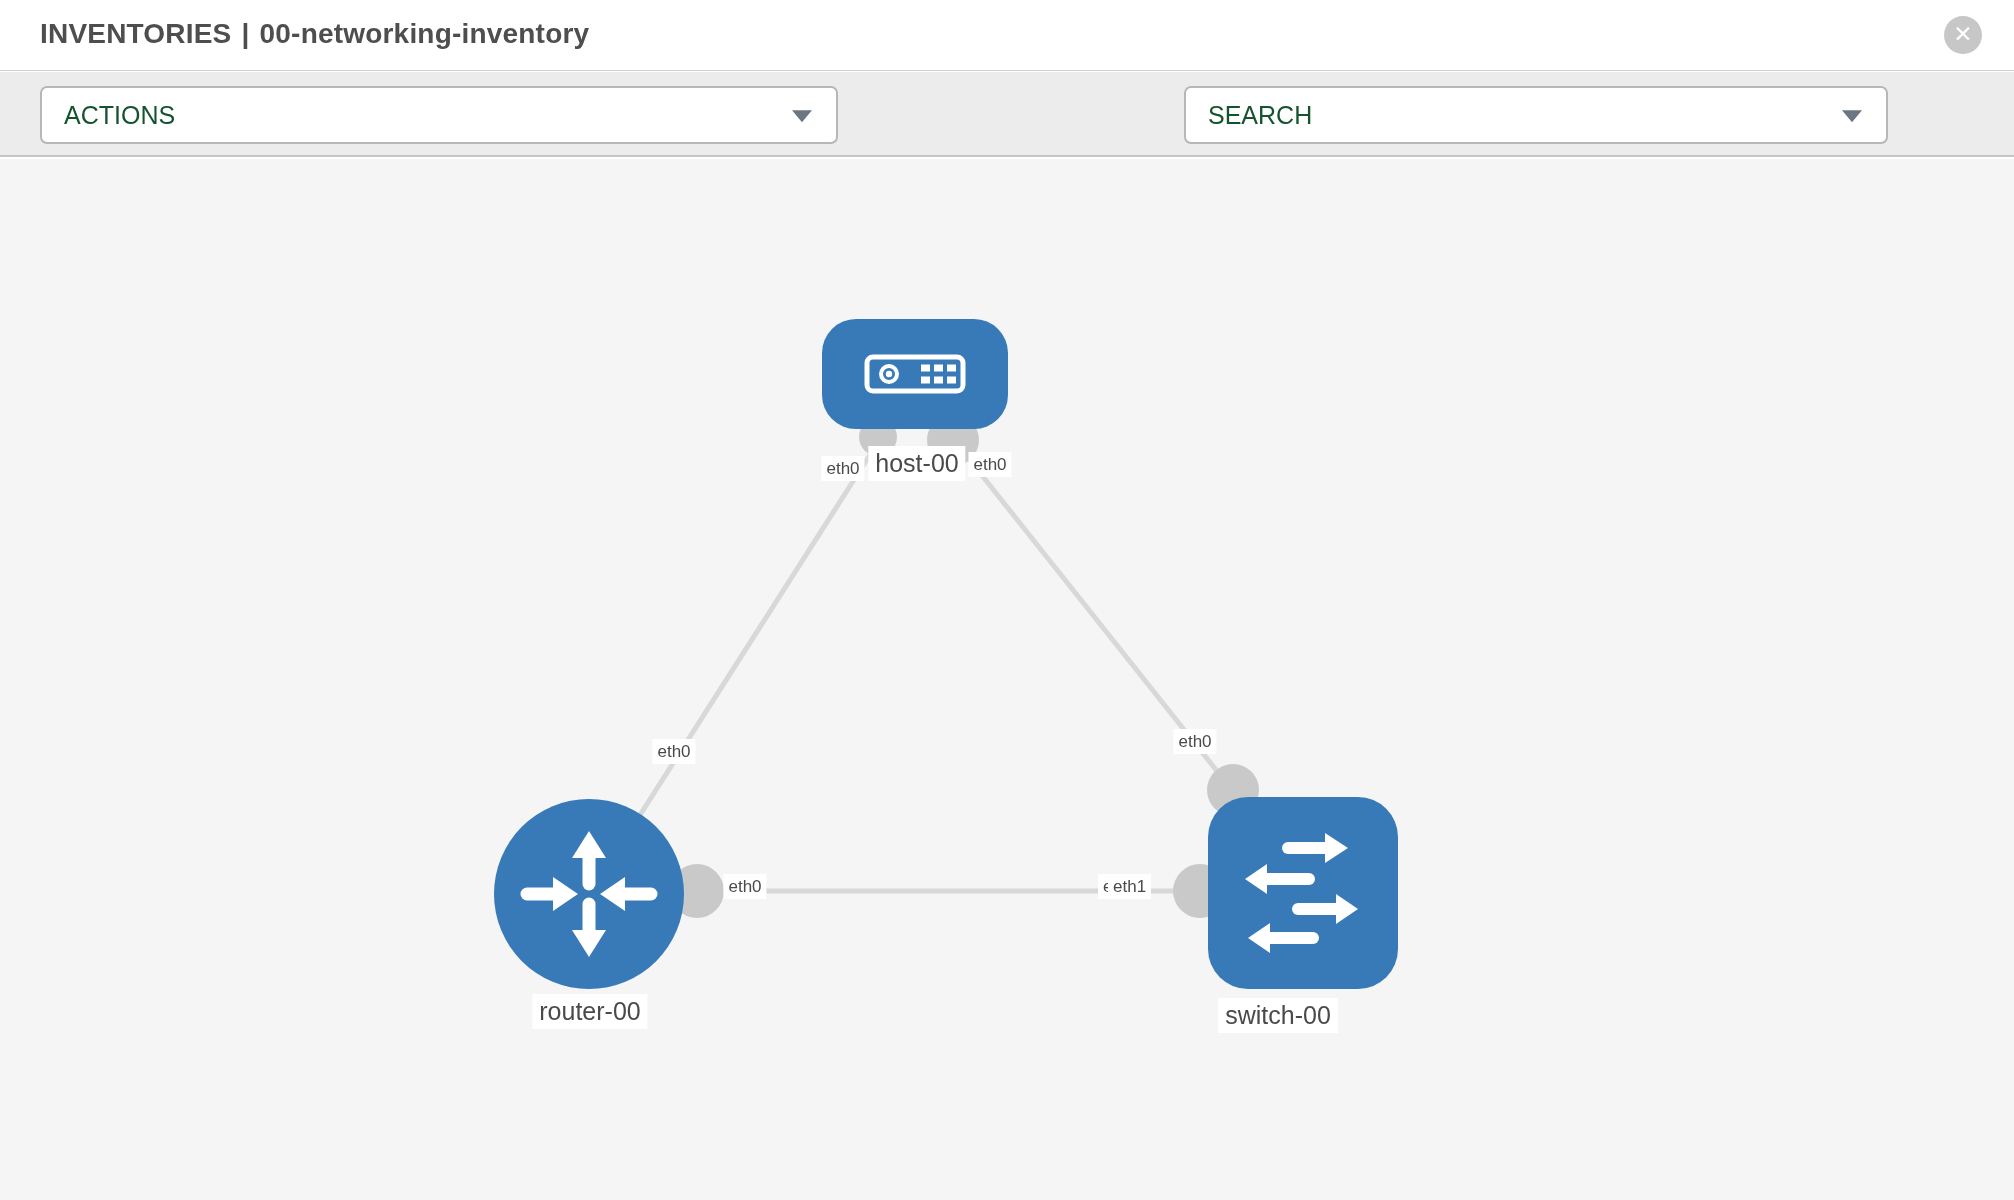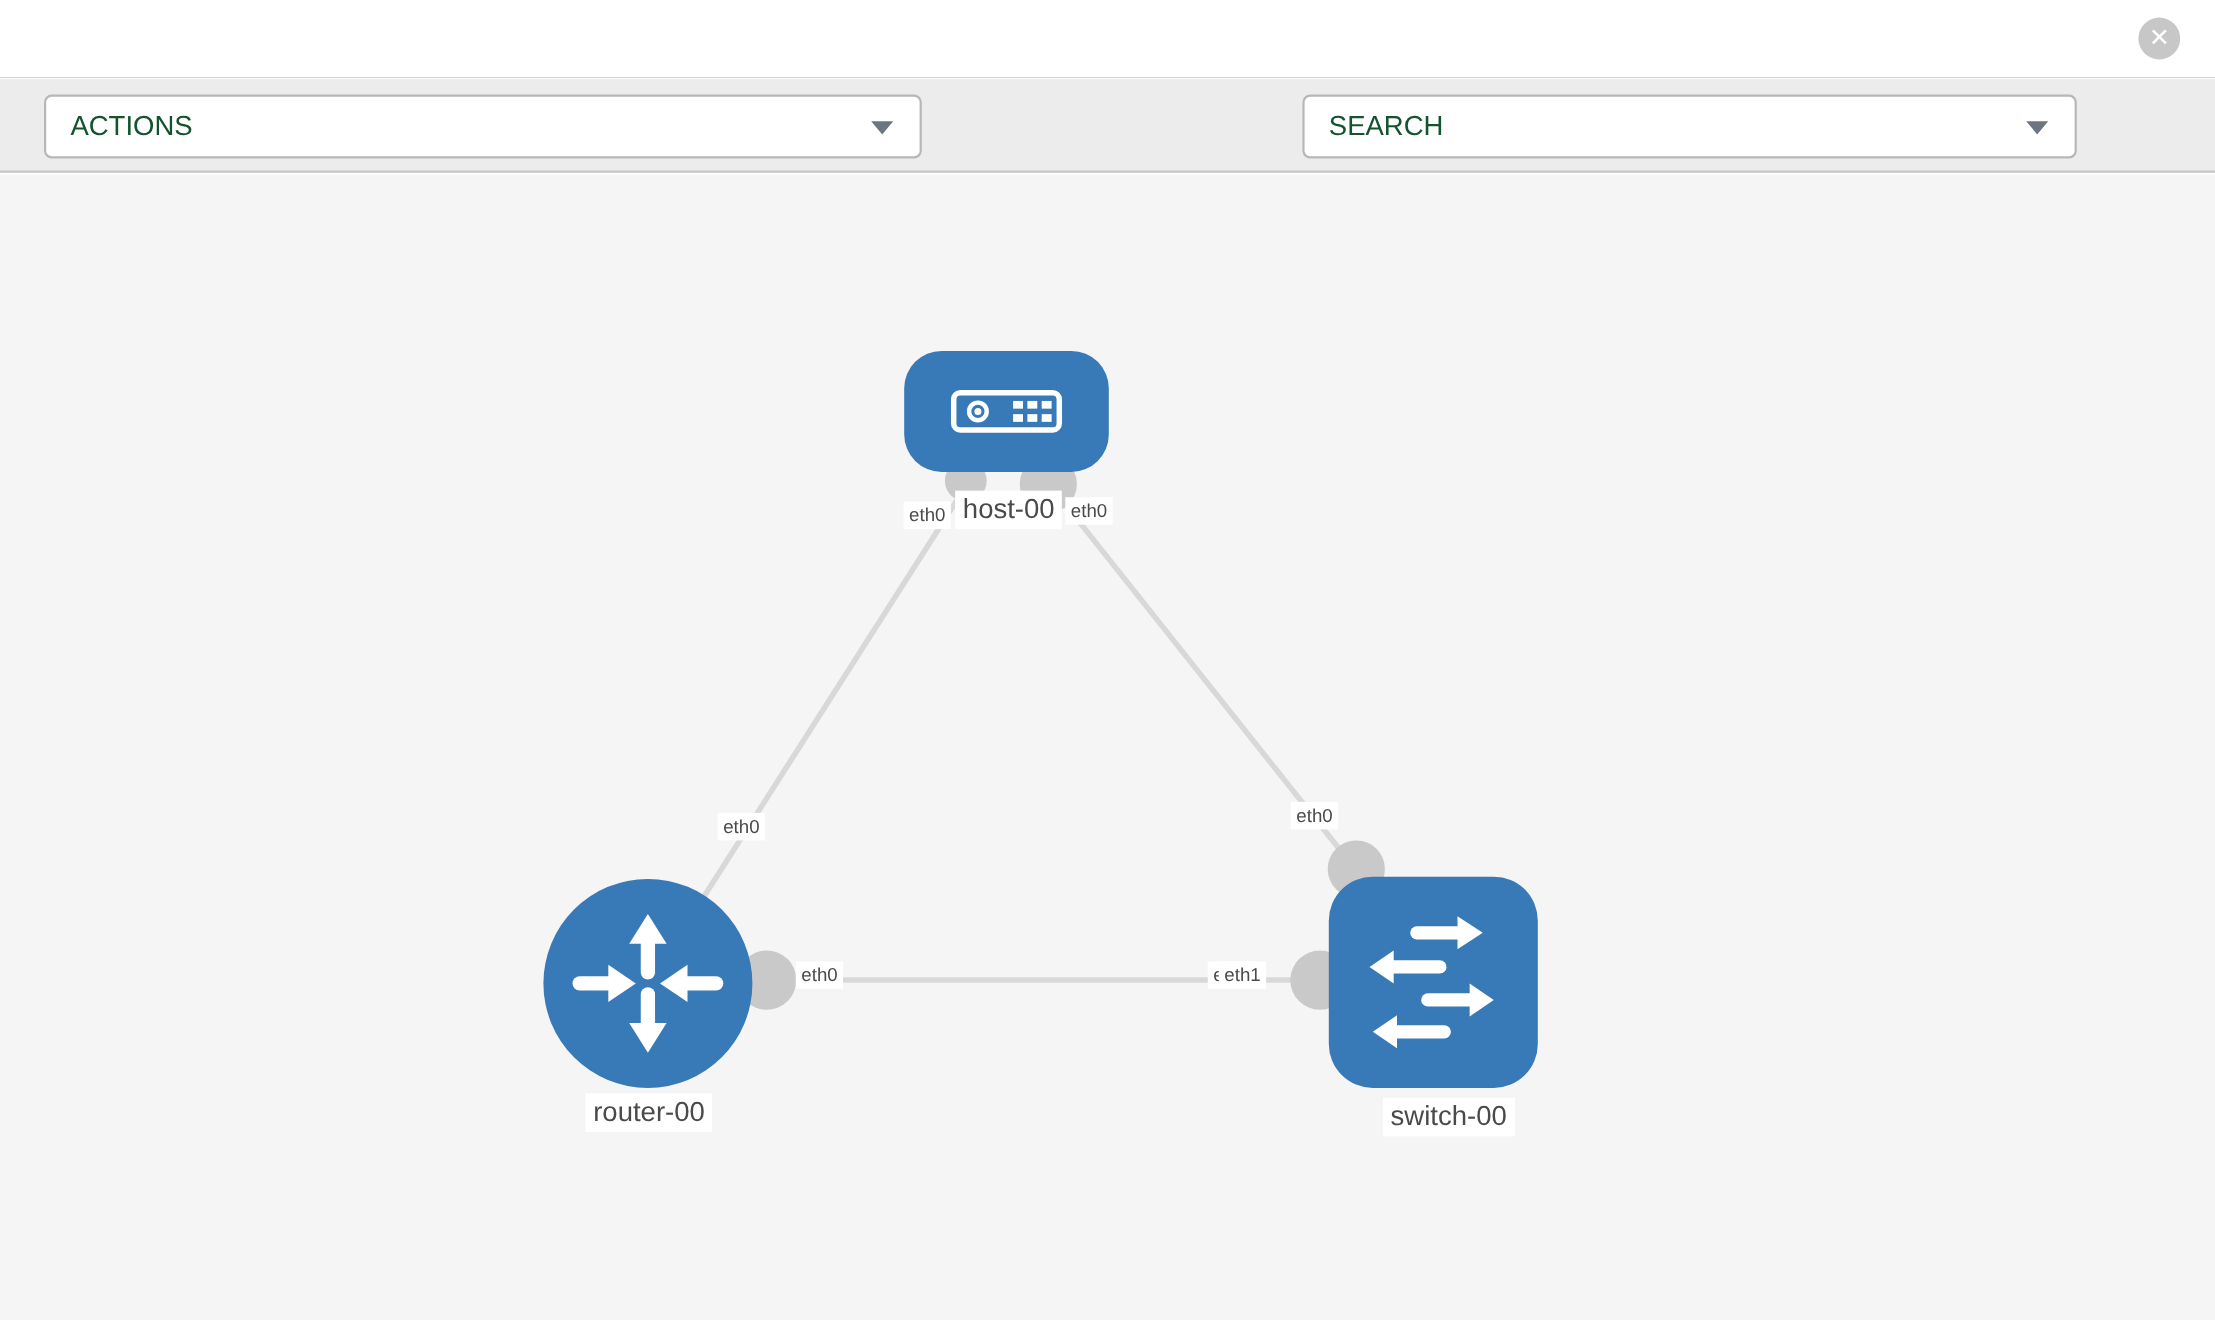--- a/index.html
+++ b/index.html
@@ -58,20 +58,23 @@
   }
   .chip.node-label { font-size:25px; padding:2px 7px; transform:translateX(-50%); z-index:4; }
   .chip.if-label   { font-size:17px; padding:2px 5px; z-index:2;text-align:center; }
   .chip.centered   { transform:translateX(-50%); }
   .chip.over { z-index:3; }
 </style>
 </head>
 <body>
 
 <div class="header">
+  <div class="title">
+    <span>INVENTORIES</span><span class="sep">|</span><span>00-networking-inventory</span>
+  </div>
   <div class="close-btn">
     <span class="x">✕</span>
   </div>
 </div>
 
 <div class="toolbar">
   <div class="select-box actions-box">
     <span>ACTIONS</span>
     <span class="caret"></span>
   </div>
@@ -151,21 +154,21 @@
         <line x1="-5" y1="16" x2="33" y2="16" stroke="#ffffff" stroke-width="12" stroke-linecap="round"></line>
         <polygon points="33,1 33,31 55,16"></polygon>
         <line x1="10" y1="45" x2="-33" y2="45" stroke="#ffffff" stroke-width="12" stroke-linecap="round"></line>
         <polygon points="-33,30 -33,60 -55,45"></polygon>
       </g>
     </g>
   </svg>
 
   <div class="chip node-label" style="left:917px; top:287px;">host-00</div>
   <div class="chip node-label" style="left:590px; top:835px;">router-00</div>
-  <div class="chip node-label" style="left:1317px; top:839px;">switch-00</div>
+  <div class="chip node-label" style="left:1278px; top:839px;">switch-00</div>
 
   <div class="chip if-label centered" style="left:843px;  top:297px;">eth0</div>
   <div class="chip if-label centered" style="left:990px;  top:293px;">eth0</div>
   <div class="chip if-label centered" style="left:674px;  top:580px;">eth0</div>
   <div class="chip if-label centered" style="left:1195px; top:570px;">eth0</div>
   <div class="chip if-label centered" style="left:745px;  top:715px;">eth0</div>
   <div class="chip if-label" style="left:1098px; top:715px;">eth0</div>
   <div class="chip if-label over" style="left:1108px; top:715px;">eth1</div>
 
 </div>

